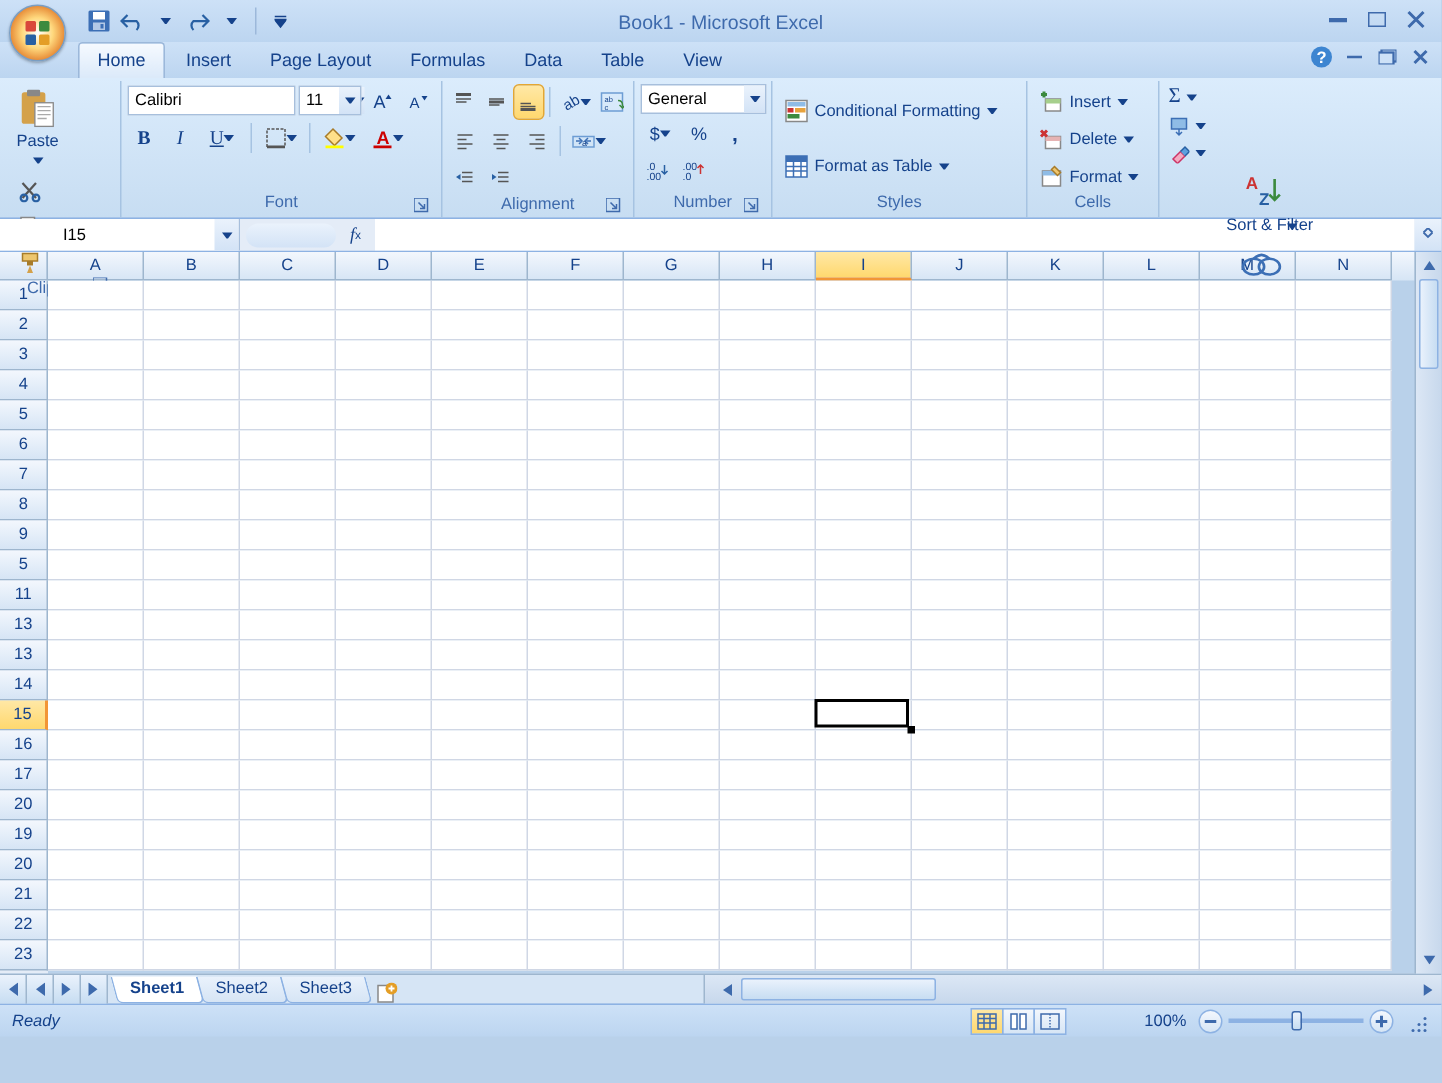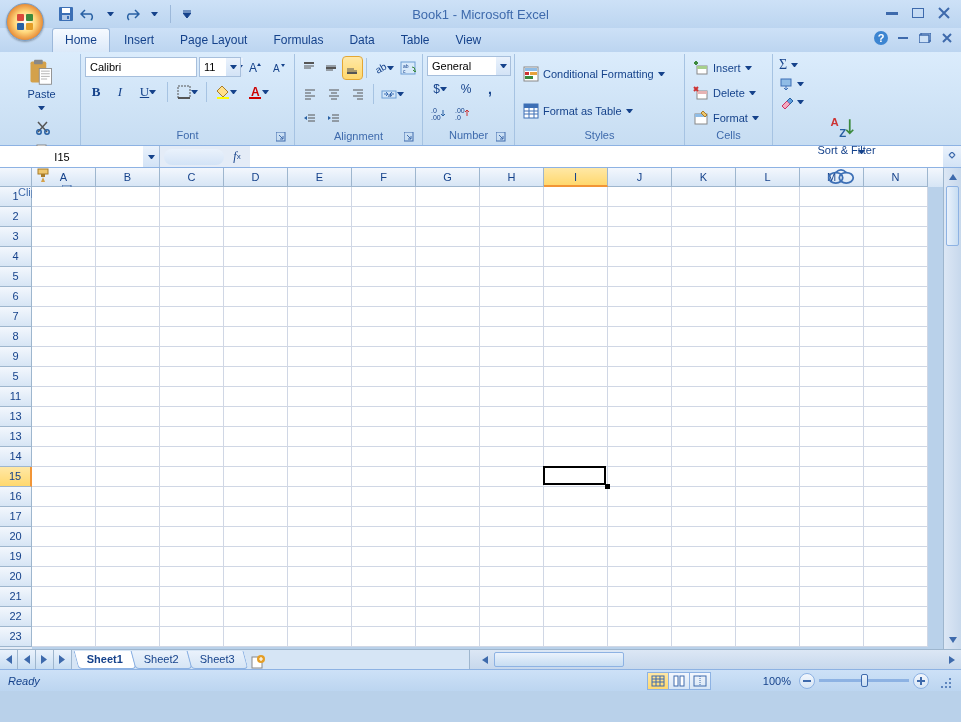--- a/index.html
+++ b/index.html
@@ -44,21 +44,21 @@
 
 .combo { height: 20px; background: #fff; border: 1px solid #a7bfdc; display: flex; align-items: center; }
 .combo input { border: none; outline: none; font-size: 11px; padding: 0 4px; height: 100%; background: transparent; }
 .combo .dd { width: 14px; height: 100%; display:flex; align-items:center; justify-content:center; cursor:pointer; background: linear-gradient(#eaf2fc,#d3e3f6);}
 
 .vsep { width: 1px; background: #a6c3e2; margin: 2px 2px; }
 
 
 .formula-row { height: 22px; background: #e4ecf7; border-bottom: 1px solid #8db2e3; display:flex; align-items:stretch; }
 .name-box { width: 160px; display:flex; align-items:center; background:#fff; border-right:1px solid #a7bfdc; position:relative; padding-left: 2px;}
-.name-box input { border:none; outline:none; font-size:11px; text-align:center; width: 80px; padding-left: 40px;}
+.name-box input { border:none; outline:none; font-size:11px; text-align:left; width: 80px; padding-left: 40px;}
 .name-box .nbd { width:16px; background:linear-gradient(#eaf2fc,#d3e3f6); display:flex; align-items:center; justify-content:center; cursor:pointer; position:absolute; right:0; top:0; bottom:0;}
 .fx-area { display:flex; align-items:center; background:#e4ecf7; padding: 0 4px; gap:4px;}
 .fx-box { flex:1; background:#fff; display:flex; align-items:center; padding:0 4px; }
 .fx-box input { border:none; outline:none; width:100%; font-size:11px; }
 .fx-expand { width:18px; background:linear-gradient(#eaf2fc,#d3e3f6); display:flex; align-items:center; justify-content:center; cursor:pointer;}
 
 
 .grid-wrap { display:flex; height: 481px; }
 .rownum-col { width: 32px; background:#e4ecf7; }
 .corner { height: 19px; background: linear-gradient(#f3f7fd,#d6e5f5); border-right:1px solid #9eb6ce; border-bottom:1px solid #9eb6ce; }
@@ -203,21 +203,21 @@
         <svg width="10" height="10">
           <path d="M1 1 L9 9 M9 1 L1 9" stroke="#3e6aac" stroke-width="2"></path>
         </svg>
       </div>
   </div>
 </div>
 
 <div class="ribbon">
 
   <div class="group" style="width:78px;">
-    <div class="group-content row" style="align-items:center;">
+    <div class="group-content row" style="align-items:flex-start;">
       <div class="big-btn">
         <svg class="big-icon" viewBox="0 0 32 32">
             <rect x="4" y="4" width="18" height="24" fill="#d4a14a" rx="2"></rect>
             <rect x="8" y="2" width="10" height="5" fill="#888" rx="1"></rect>
             <rect x="14" y="12" width="14" height="18" fill="#fff" stroke="#888"></rect>
             <path d="M16 15h10M16 18h10M16 21h10M16 24h7" stroke="#aaa"></path>
           </svg>
         <div class="btn-label"><span>Paste</span><br><span class="dd-arrow" style="display:inline-block;"></span></div>
       </div>
       <div style="display:flex; flex-direction:column; gap:2px; margin-left:2px;">

